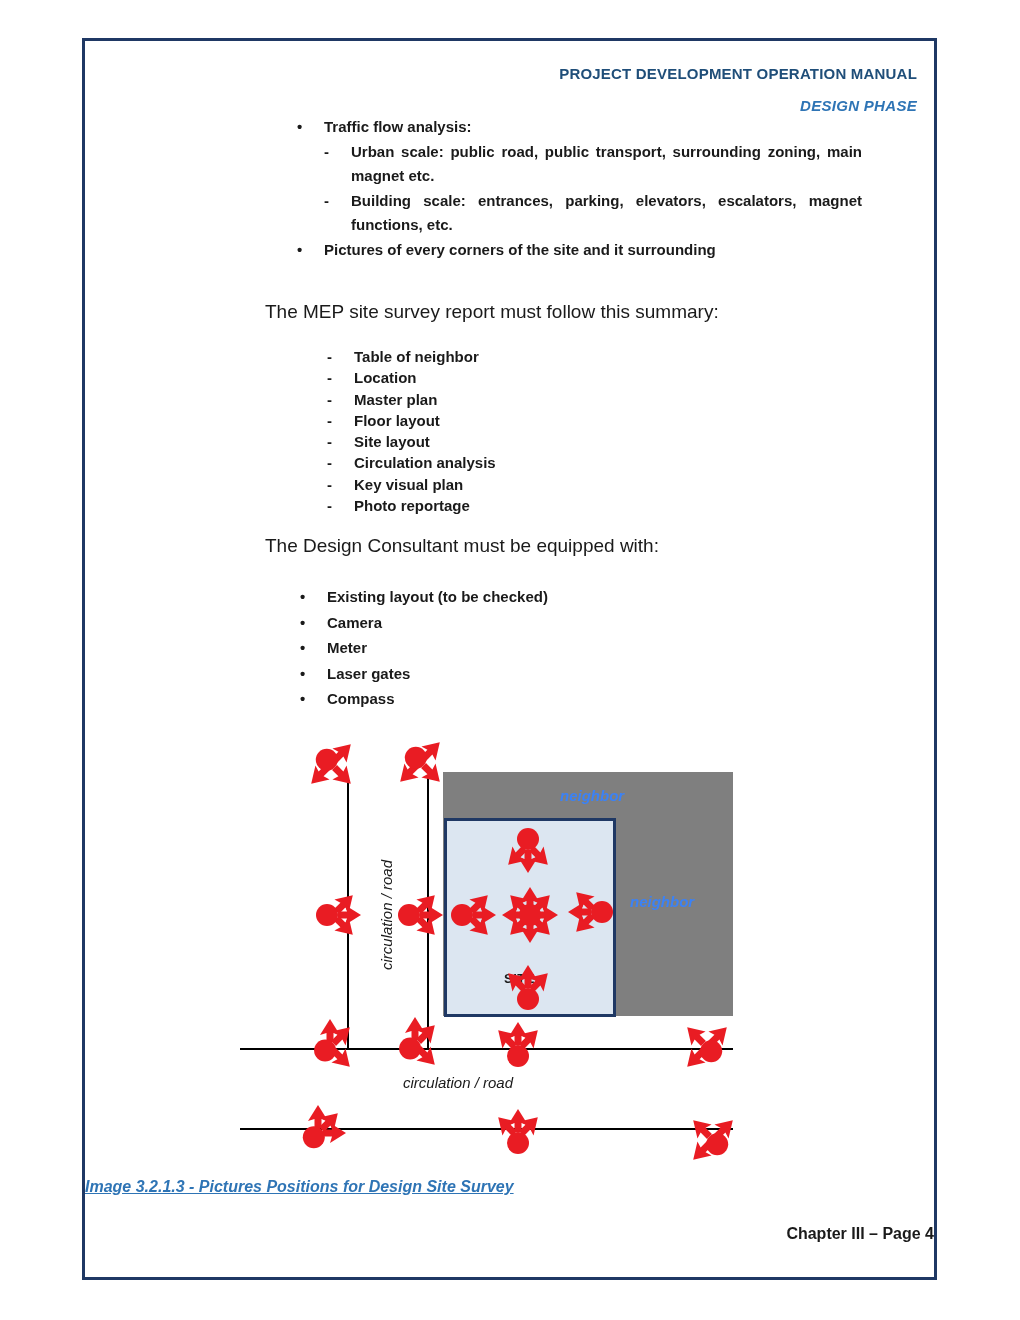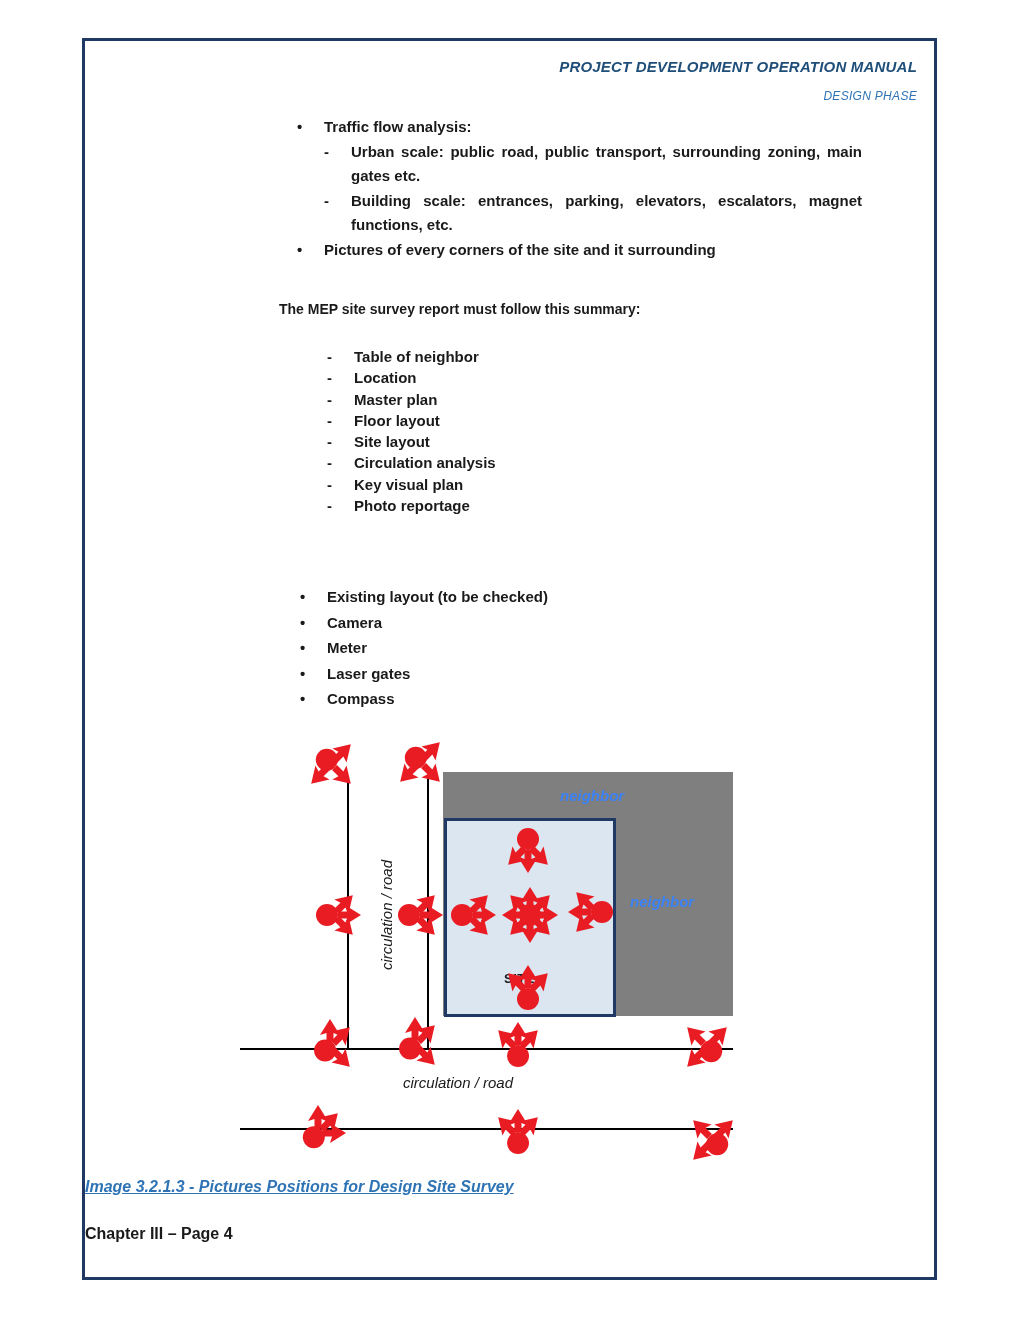--- a/index.html
+++ b/index.html
@@ -11,37 +11,37 @@
   body{
     width:1020px;height:1320px;background:#ffffff;position:relative;
     font-family:"Liberation Sans",sans-serif;color:#1a1a1a;overflow:hidden;
   }
   .page{
     position:absolute;left:82px;top:38px;width:849px;height:1236px;
     border:3px solid var(--page-border);background:#fff;
   }
   
   .hdr-title{
-    position:absolute;top:17px;right:17px;font-size:15px;font-weight:bold;
-    font-style:italic;color:var(--title-blue);letter-spacing:.2px;
+    position:absolute;top:24px;right:17px;font-size:15px;font-weight:bold;
+    color:var(--title-blue);letter-spacing:.2px;
   }
   .hdr-sub{
-    position:absolute;top:48px;right:17px;font-size:12px;font-weight:normal;
+    position:absolute;top:56px;right:17px;font-size:15px;font-weight:bold;
     font-style:italic;color:var(--subtitle-blue);letter-spacing:.3px;
   }
   
   .bullets{position:absolute;left:212px;top:74px;width:568px;font-size:15px;font-weight:bold;line-height:24.5px;}
   .b-row{display:flex;}
   .b-dot{width:27px;flex:0 0 27px;}
   .sub-list{margin-left:27px;}
   .sub-row{display:flex;}
   .sub-dash{width:27px;flex:0 0 27px;}
   .sub-text{width:511px;text-align:justify;text-align-last:left;}
   
-  .para{position:absolute;left:194px;font-size:14px;font-weight:bold;}
+  .para{position:absolute;left:180px;font-size:19px;font-weight:normal;}
   .para1{top:260px;}
   .para2{top:494px;}
   
   .summary{position:absolute;left:242px;top:305px;font-size:15px;font-weight:bold;line-height:21.3px;}
   .summary .sub-dash{width:27px;}
   
   .equip{position:absolute;left:215px;top:543px;font-size:15px;font-weight:bold;line-height:25.6px;}
   
   .diagram{position:absolute;left:155px;top:694px;width:500px;height:436px;}
   .neighbor-rect{
@@ -73,41 +73,41 @@
   .hline1{top:313px;}
   .hline2{top:393px;}
   .marker{position:absolute;width:60px;height:60px;}
   
   .caption{
     position:absolute;left:0;top:1137px;width:100%;
     font-size:16px;font-weight:bold;font-style:italic;color:var(--caption-blue);
     text-decoration:underline;
   }
   .footer{
-    position:absolute;left:0;top:1184px;width:100%;text-align:left;
+    position:absolute;left:0;top:1184px;width:100%;text-align:right;
     font-size:16px;font-weight:bold;color:#1a1a1a;
   }
 </style>
 </head>
 <body>
 
 <div class="page">
 
   <div class="hdr-title">PROJECT DEVELOPMENT OPERATION MANUAL</div>
   <div class="hdr-sub">DESIGN PHASE</div>
 
   <div class="bullets">
     <div class="b-row">
       <span class="b-dot">•</span>
       <span>Traffic flow analysis:</span>
     </div>
     <div class="sub-list">
       <div class="sub-row">
         <span class="sub-dash">-</span>
-        <span class="sub-text">Urban scale: public road, public transport, surrounding zoning, main gates etc.</span>
+        <span class="sub-text">Urban scale: public road, public transport, surrounding zoning, main magnet etc.</span>
       </div>
       <div class="sub-row">
         <span class="sub-dash">-</span>
         <span class="sub-text">Building scale: entrances, parking, elevators, escalators, magnet functions, etc.</span>
       </div>
     </div>
     <div class="b-row">
       <span class="b-dot">•</span>
       <span>Pictures of every corners of the site and it surrounding</span>
     </div>
@@ -143,20 +143,21 @@
     <div class="sub-row">
         <span class="sub-dash">-</span>
         <span>Key visual plan</span>
       </div>
     <div class="sub-row">
         <span class="sub-dash">-</span>
         <span>Photo reportage</span>
       </div>
   </div>
 
+  <div class="para para2">The Design Consultant must be equipped with:</div>
 
   <div class="equip">
     <div class="b-row">
         <span class="b-dot">•</span>
         <span>Existing layout (to be checked)</span>
       </div>
     <div class="b-row">
         <span class="b-dot">•</span>
         <span>Camera</span>
       </div>

